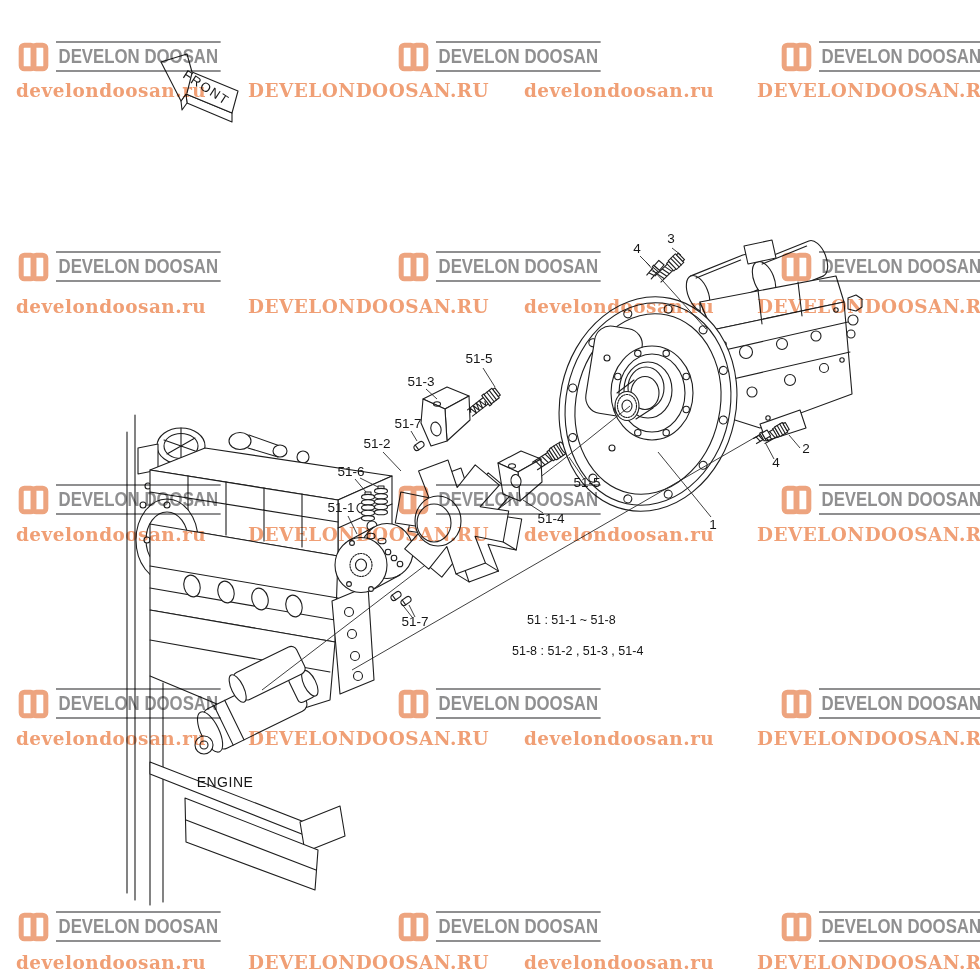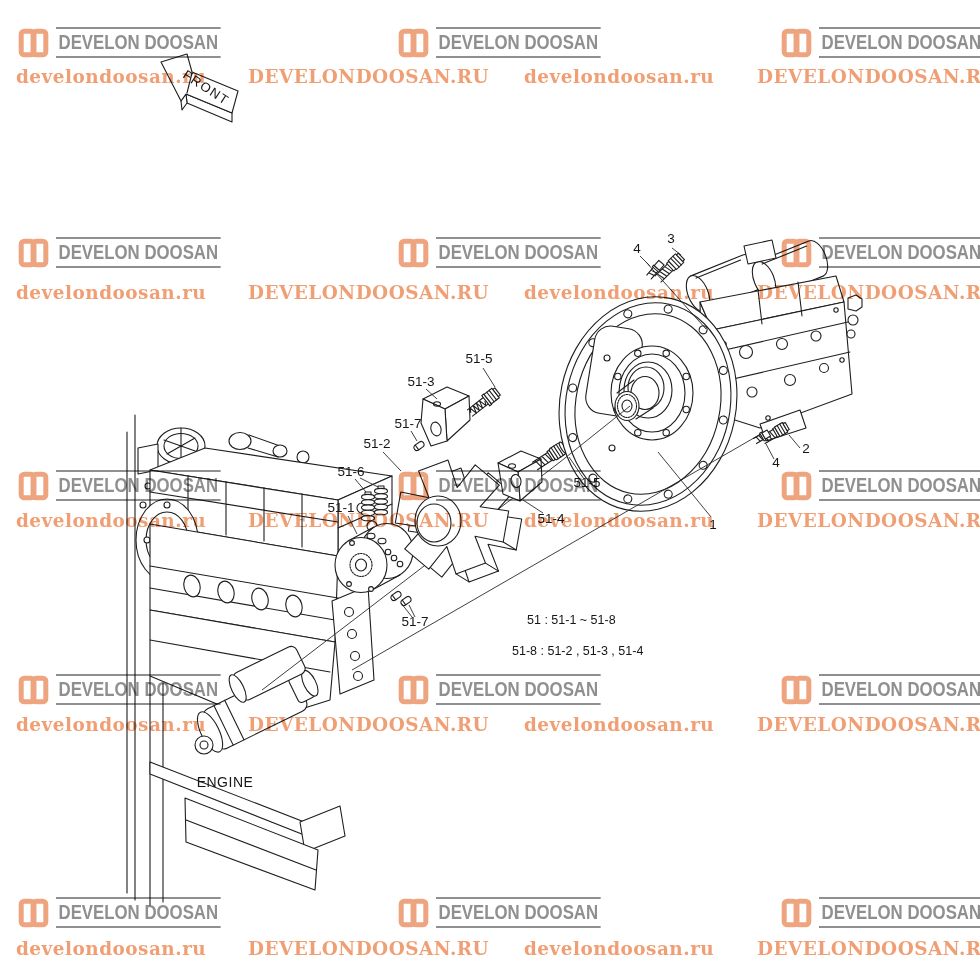--- a/index.html
+++ b/index.html
@@ -4,21 +4,21 @@
 <style>
   :root{
     --salmon:#eda47f;
     --gray:#8f8f90;
     --orange:#f09f75;
   }
   html,body{margin:0;padding:0;background:#fff;}
   #stage{position:relative;width:980px;height:980px;background:#fff;overflow:hidden;
          font-family:"Liberation Sans",sans-serif;}
   
-  #wm-layer{position:absolute;left:0;top:2px;width:980px;height:958px;z-index:3;
+  #wm-layer{position:absolute;left:0;top:16px;width:980px;height:958px;z-index:3;
             mix-blend-mode:multiply;pointer-events:none;}
   .wm-logo{position:absolute;display:flex;align-items:flex-start;gap:7px;height:34px;}
   .wm-logo svg{width:31px;height:30px;margin-top:1px;flex:none;}
   .wm-brand{border-top:2px solid var(--gray);border-bottom:2px solid var(--gray);
             padding:1px 3px 2px 3px;color:var(--gray);
             font:bold 20px/24px "Liberation Sans",sans-serif;
             transform:scaleX(.84);transform-origin:0 50%;white-space:nowrap;}
   .wm-url{position:absolute;color:var(--orange);
           font:bold 19px/22px "DejaVu Serif",serif;letter-spacing:.5px;
           transform:scaleX(.97);transform-origin:0 50%;white-space:nowrap;}

